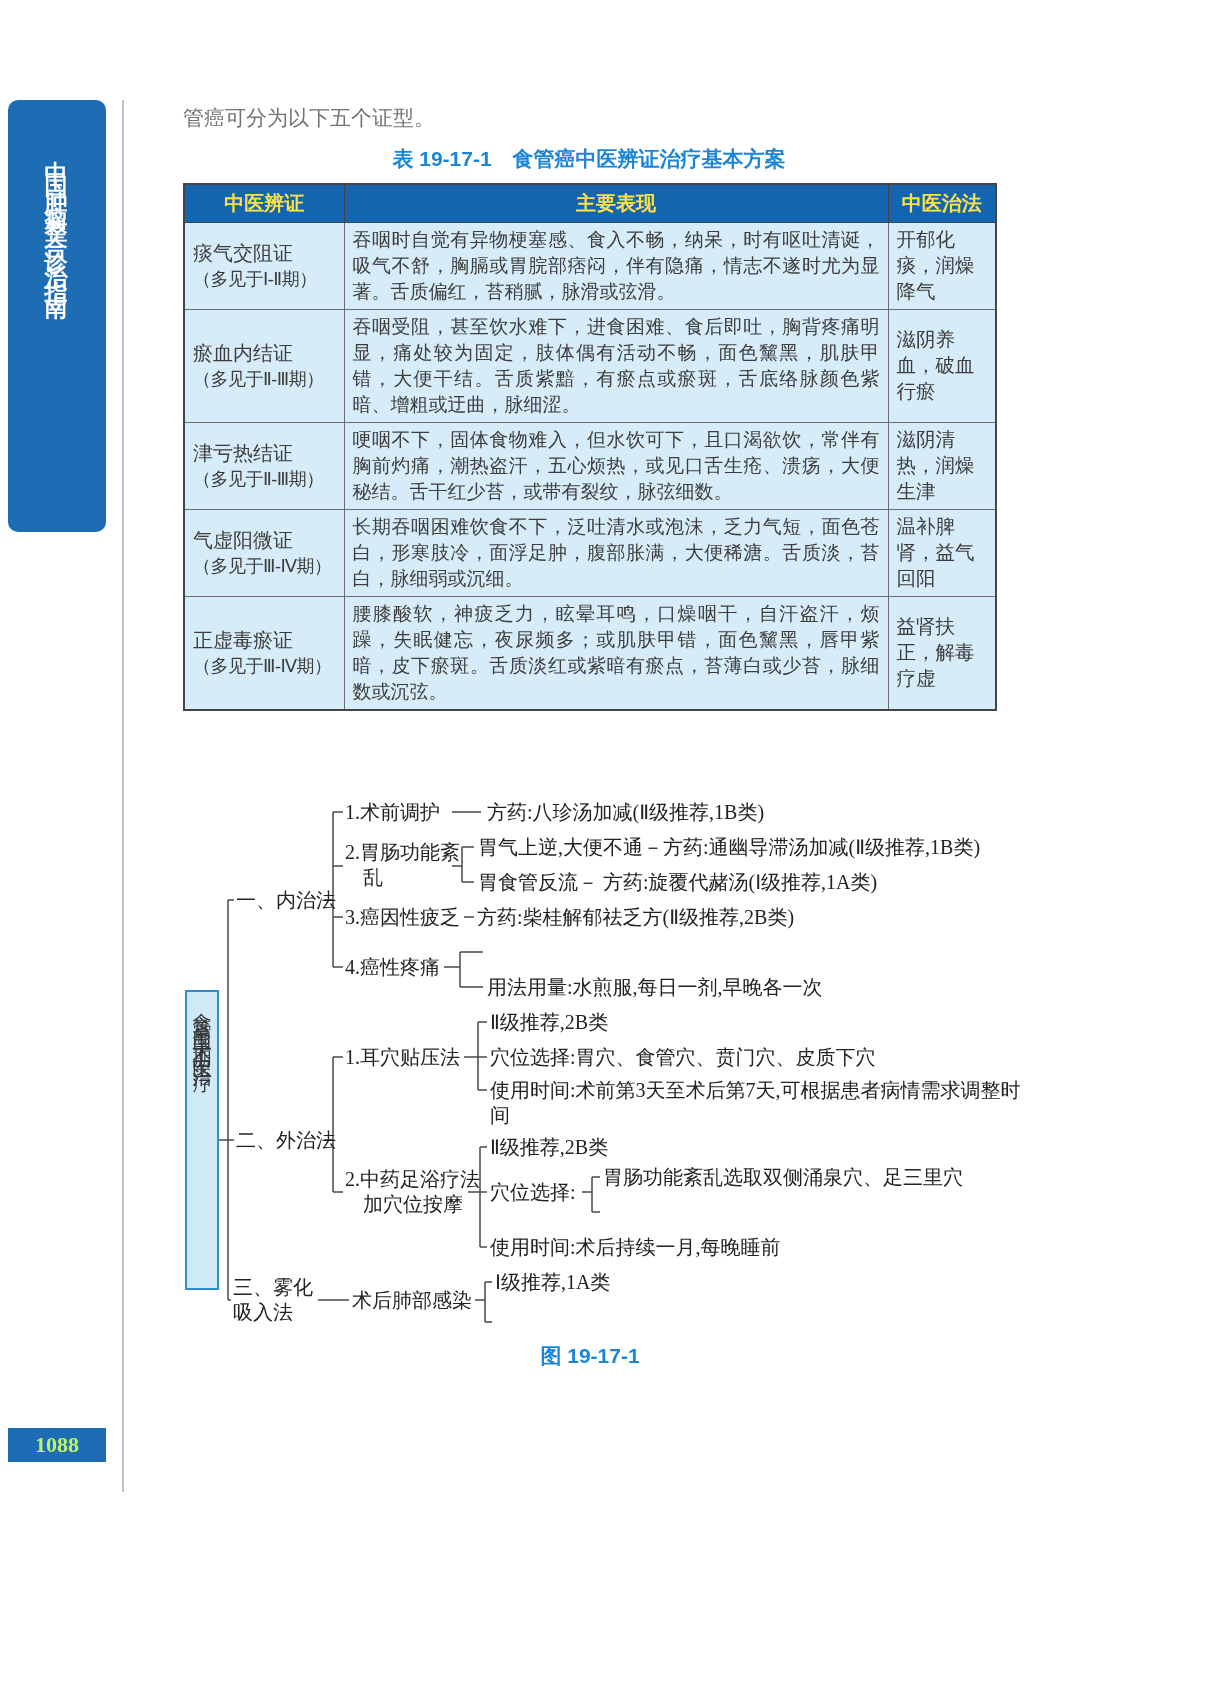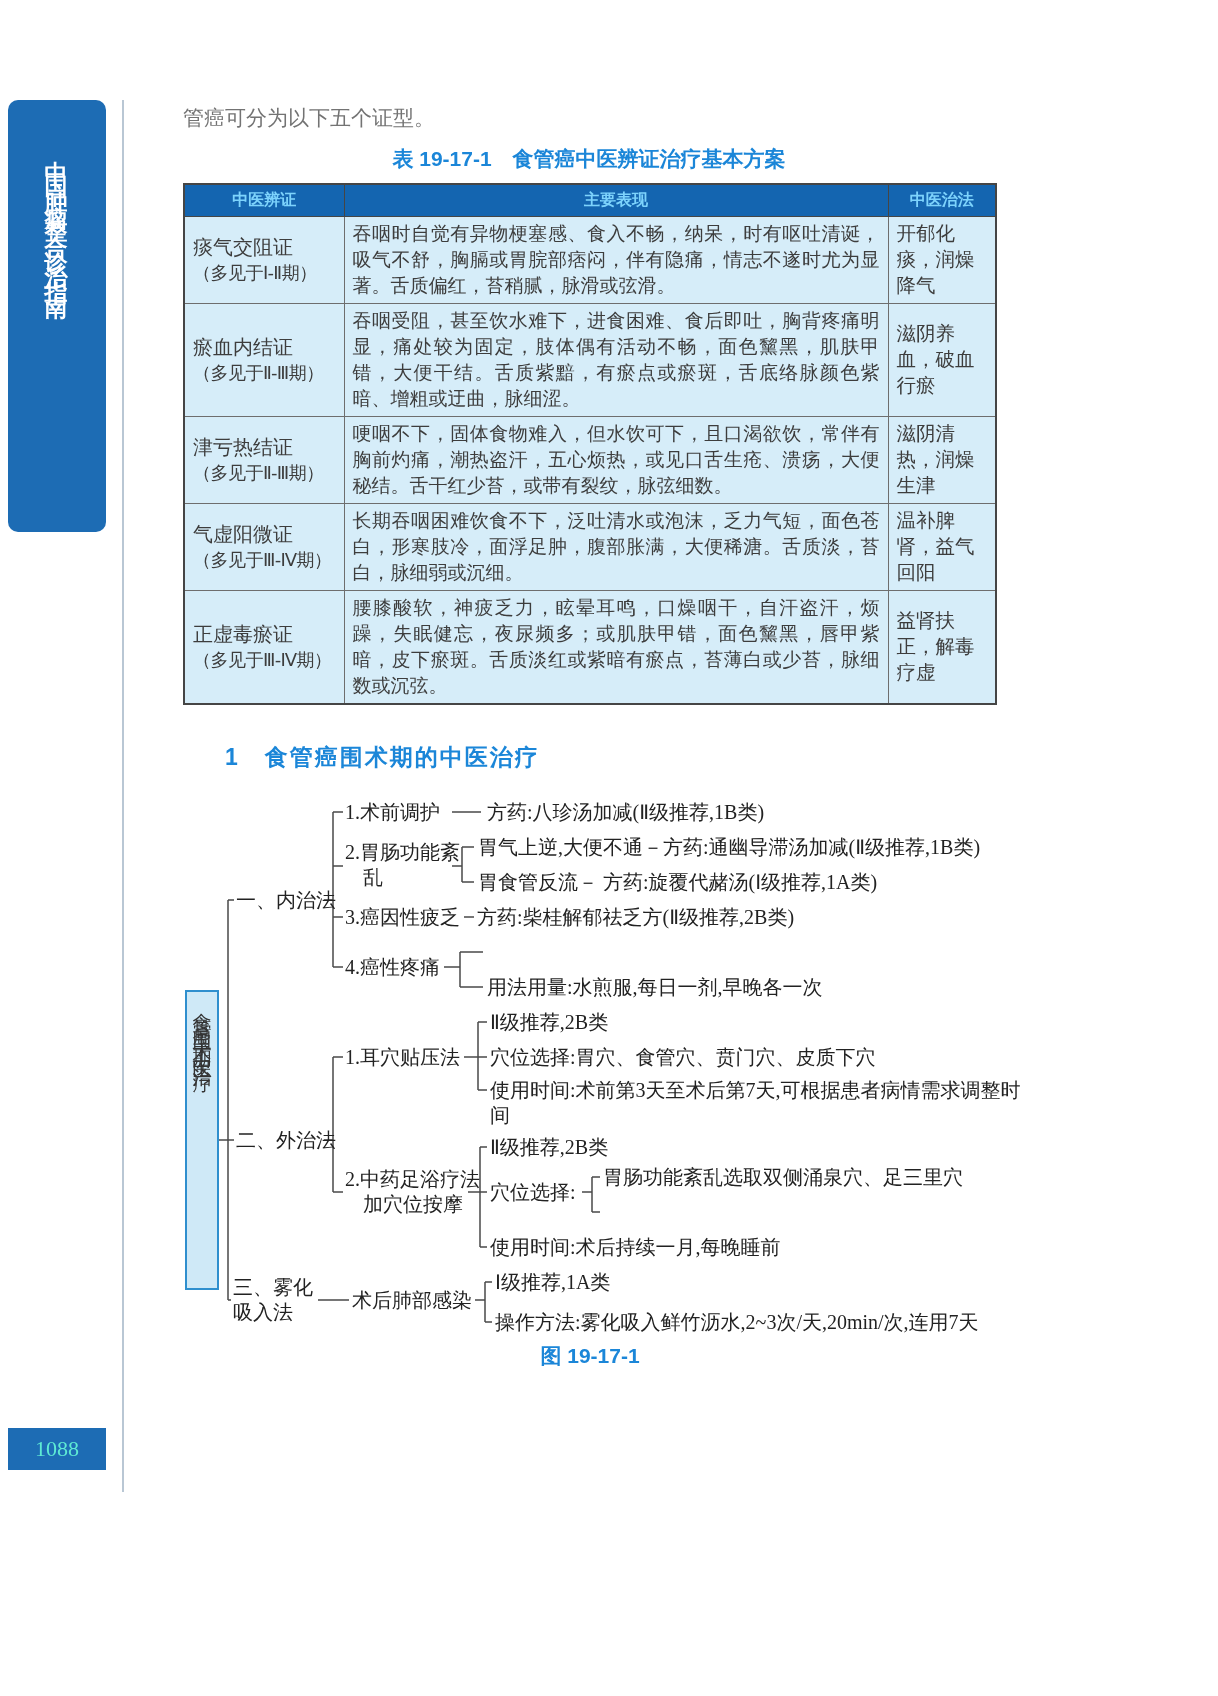--- a/index.html
+++ b/index.html
@@ -8,32 +8,32 @@
   .page{position:absolute;left:0;top:0;width:1218px;height:1696px;overflow:hidden;}
 
   
   .sidebar{position:absolute;left:8px;top:100px;width:98px;height:432px;
            background:#1d6cb4;border-radius:10px;display:flex;justify-content:center;}
   .sidebar-text{writing-mode:vertical-rl;text-orientation:upright;color:#fff;
                 font-family:"Liberation Sans",sans-serif;font-weight:bold;
                 font-size:23px;letter-spacing:15px;margin-top:42px;}
   .vrule{position:absolute;left:122px;top:100px;width:0;height:1392px;
          border-left:2px solid #b9c7d4;}
-  .pagenum{position:absolute;left:8px;top:1428px;width:98px;height:42px;
-           background:#1d6cb4;color:#5eead4;font-weight:normal;font-size:22px;
+  .pagenum{position:absolute;left:8px;top:1428px;width:98px;height:34px;
+           background:#1d6cb4;color:#bef264;font-weight:bold;font-size:22px;
            display:flex;align-items:center;justify-content:center;}
 
   
   .intro{position:absolute;left:183px;top:104px;font-size:21px;color:#737373;}
   .table-title{position:absolute;left:183px;top:145px;width:812px;text-align:center;
                color:#1b86d8;font-family:"Liberation Sans",sans-serif;font-weight:bold;font-size:21px;}
   table.tcm{position:absolute;left:183px;top:183px;width:812px;border-collapse:collapse;
             background:#d6edf9;border:2px solid #454545;table-layout:fixed;}
-  table.tcm th{background:#1465b0;color:#7dd3fc;font-family:"Liberation Sans",sans-serif;
-               font-weight:bold;font-size:16px;padding:5px 4px;border:1px solid #454545;text-align:center;}
+  table.tcm th{background:#1465b0;color:#fde047;font-family:"Liberation Sans",sans-serif;
+               font-weight:bold;font-size:20px;padding:5px 4px;border:1px solid #454545;text-align:center;}
   table.tcm td{border:1px solid #6e6e6e;vertical-align:middle;color:#3d3d3d;padding:4px 8px;}
   td.c1{font-size:20px;line-height:26px;padding-left:10px;}
   td.c1 .stage{display:block;font-size:18px;letter-spacing:-0.5px;}
   td.c2{font-size:19px;line-height:26px;text-align:justify;margin-top:44px;}
   td.c3{font-size:19.5px;line-height:26px;}
   .colw1{width:160px;} .colw2{width:544px;} .colw3{width:108px;}
 
   
   .section-head{position:absolute;left:225px;top:742px;color:#1b86d8;
                 font-family:"Liberation Sans",sans-serif;font-weight:bold;
@@ -120,21 +120,20 @@
         <td class="c1">
           <span>正虚毒瘀证</span>
           <span class="stage">（多见于Ⅲ-Ⅳ期）</span>
         </td>
         <td class="c2">腰膝酸软，神疲乏力，眩晕耳鸣，口燥咽干，自汗盗汗，烦躁，失眠健忘，夜尿频多；或肌肤甲错，面色黧黑，唇甲紫暗，皮下瘀斑。舌质淡红或紫暗有瘀点，苔薄白或少苔，脉细数或沉弦。</td>
         <td class="c3">益肾扶正，解毒疗虚</td>
       </tr>
     </tbody>
   </table>
 
-  <div class="section-head">1　食管癌围术期的中医治疗</div>
 
   <svg class="dsvg" width="1218" height="1696" viewBox="0 0 1218 1696">
     <path fill="none" stroke="#4a4a4a" stroke-width="1.5" d="
       M219 1140 H228  M228 900 V1300  M228 900 H234  M228 1140 H234  M228 1300 H231
       M324 900 H333   M333 812 V967   M333 812 H343   M333 866 H343   M333 917 H343  M333 967 H343
       M452 812 H481
       M452 866 H462   M462 847 V882   M462 847 H474   M462 882 H474
       M464 917 H474
       M444 967 H460   M460 952 V987   M460 952 H483   M460 987 H483
       M324 1140 H333  M333 1057 V1192 M333 1057 H343  M333 1192 H343
@@ -167,17 +166,16 @@
   <div class="dnode wrap w-eartime" style="left:490px;top:1078px;">使用时间:术前第3天至术后第7天,可根据患者病情需求调整时间</div>
   <div class="dnode wrap w-foot" style="left:345px;top:1167px;">2.中药足浴疗法加穴位按摩</div>
   <div class="dnode" style="left:490px;top:1135px;">Ⅱ级推荐,2B类</div>
   <div class="dnode" style="left:490px;top:1180px;">穴位选择:</div>
   <div class="dnode" style="left:603px;top:1165px;">胃肠功能紊乱选取双侧涌泉穴、足三里穴</div>
   <div class="dnode" style="left:490px;top:1235px;">使用时间:术后持续一月,每晚睡前</div>
 
   <div class="dnode wrap w-inhale" style="left:233px;top:1275px;">三、雾化吸入法</div>
   <div class="dnode" style="left:352px;top:1288px;">术后肺部感染</div>
   <div class="dnode" style="left:495px;top:1270px;">Ⅰ级推荐,1A类</div>
-  <div class="dnode" style="left:495px;top:1310px;">操作方法:雾化吸入鲜竹沥水,2~3次/天,20min/次,连用7天</div>
 
   <div class="fig-caption">图 19-17-1</div>
 
 </div>
 
 </body></html>

